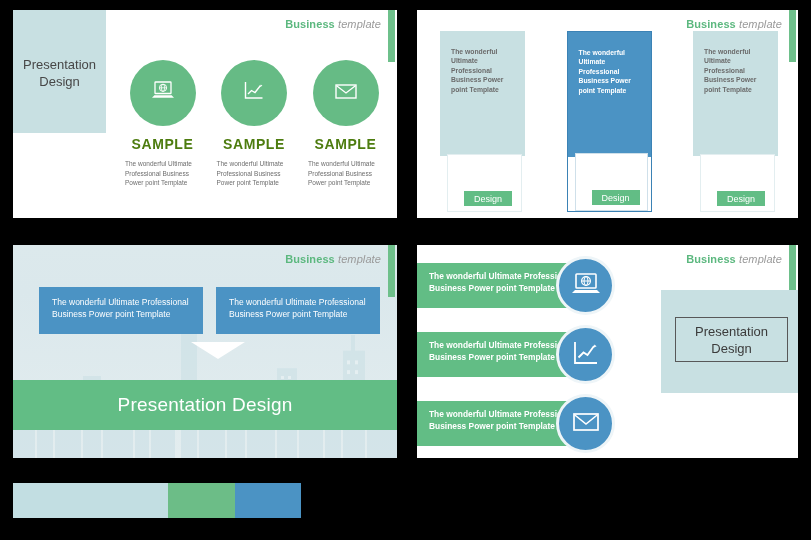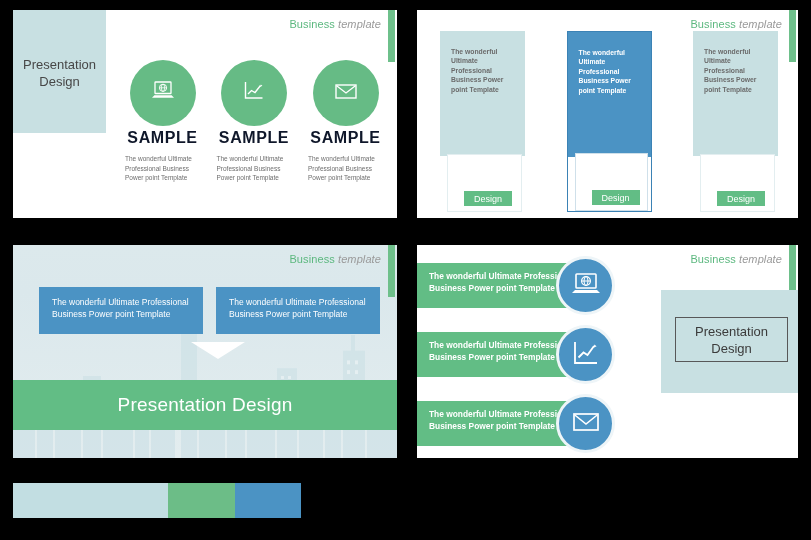--- a/index.html
+++ b/index.html
@@ -16,21 +16,21 @@
   .slide-1 { left: 13px;  top: 10px;  width: 384px; height: 208px; }
   .slide-2 { left: 417px; top: 10px;  width: 381px; height: 208px; }
   .slide-3 { left: 13px;  top: 245px; width: 384px; height: 213px; }
   .slide-4 { left: 417px; top: 245px; width: 381px; height: 213px; }
 
   
   .hdr {
     position: absolute; right: 16px; top: 8px;
     font-size: 11px; letter-spacing: .1px; white-space: nowrap;
   }
-  .hdr .b { color: #5cb87f; font-weight: normal; }
+  .hdr .b { color: #5cb87f; font-weight: bold; }
   .hdr .t { color: #9a9a9a; font-style: italic; }
   .hdr-tab {
     position: absolute; right: 2px; top: 0; width: 7px; height: 52px;
     background: #6ec08b;
   }
 
   
   .s1-panel {
     position: absolute; left: 0; top: 0; width: 93px; height: 123px;
     background: #c8e0e2;
@@ -42,22 +42,22 @@
   .s1-cols {
     position: absolute; left: 108px; top: 50px; width: 266px;
     display: flex; justify-content: space-between;
   }
   .s1-col { width: 83px; display: flex; flex-direction: column; align-items: center; }
   .circle-g {
     width: 66px; height: 66px; border-radius: 50%; background: #66bb85;
     display: flex; align-items: center; justify-content: center;
   }
   .s1-sample {
-    margin-top: 3px; font-size: 16px; font-weight: bold; letter-spacing: .6px;
-    color: #0f172a;
+    margin-top: 10px; font-size: 14px; font-weight: bold; letter-spacing: .6px;
+    color: #4d7c0f;
   }
   .s1-body {
     margin-top: 7px; font-size: 6.5px; line-height: 9.6px; color: #6d6d6d;
     width: 100%; text-align: left; padding-left: 4px;
   }
 
   
   .s2-row {
     position: absolute; left: 23px; top: 21px; width: 338px; height: 181px;
     display: flex; justify-content: space-between;

